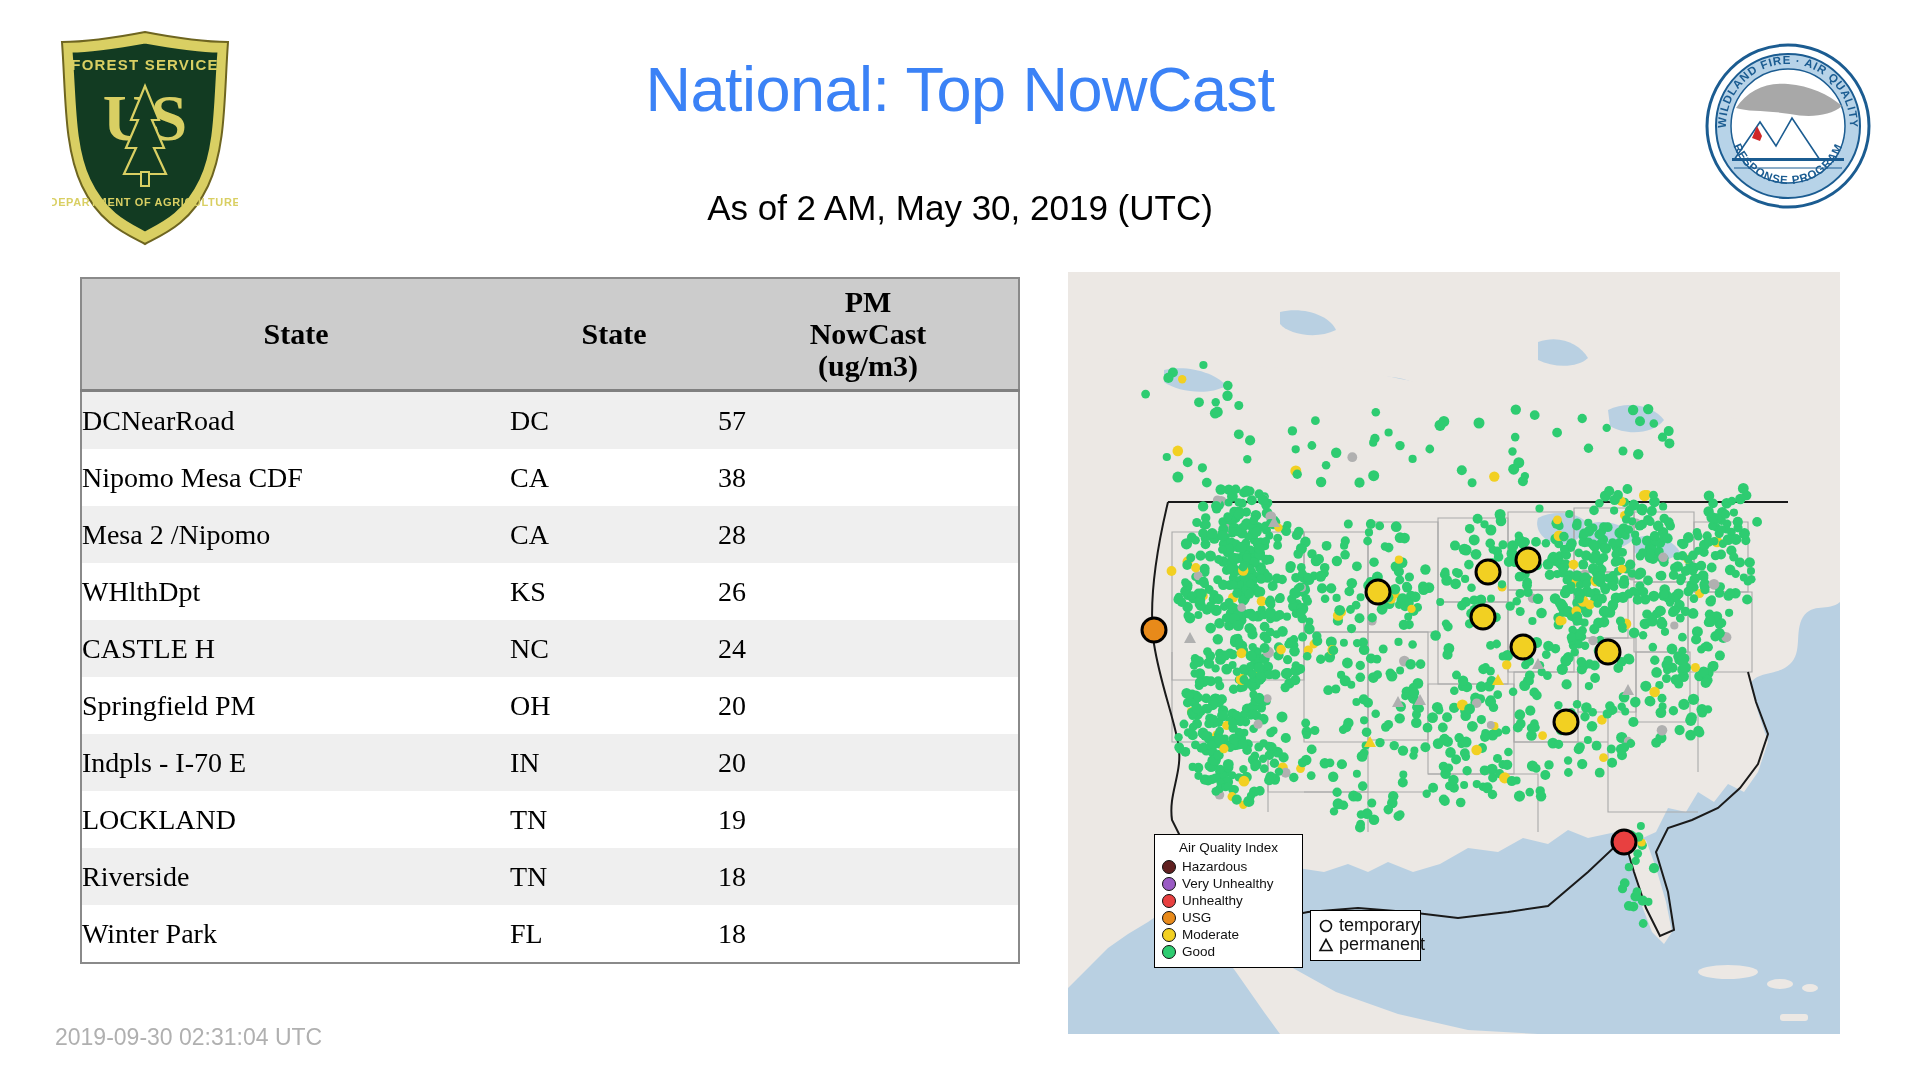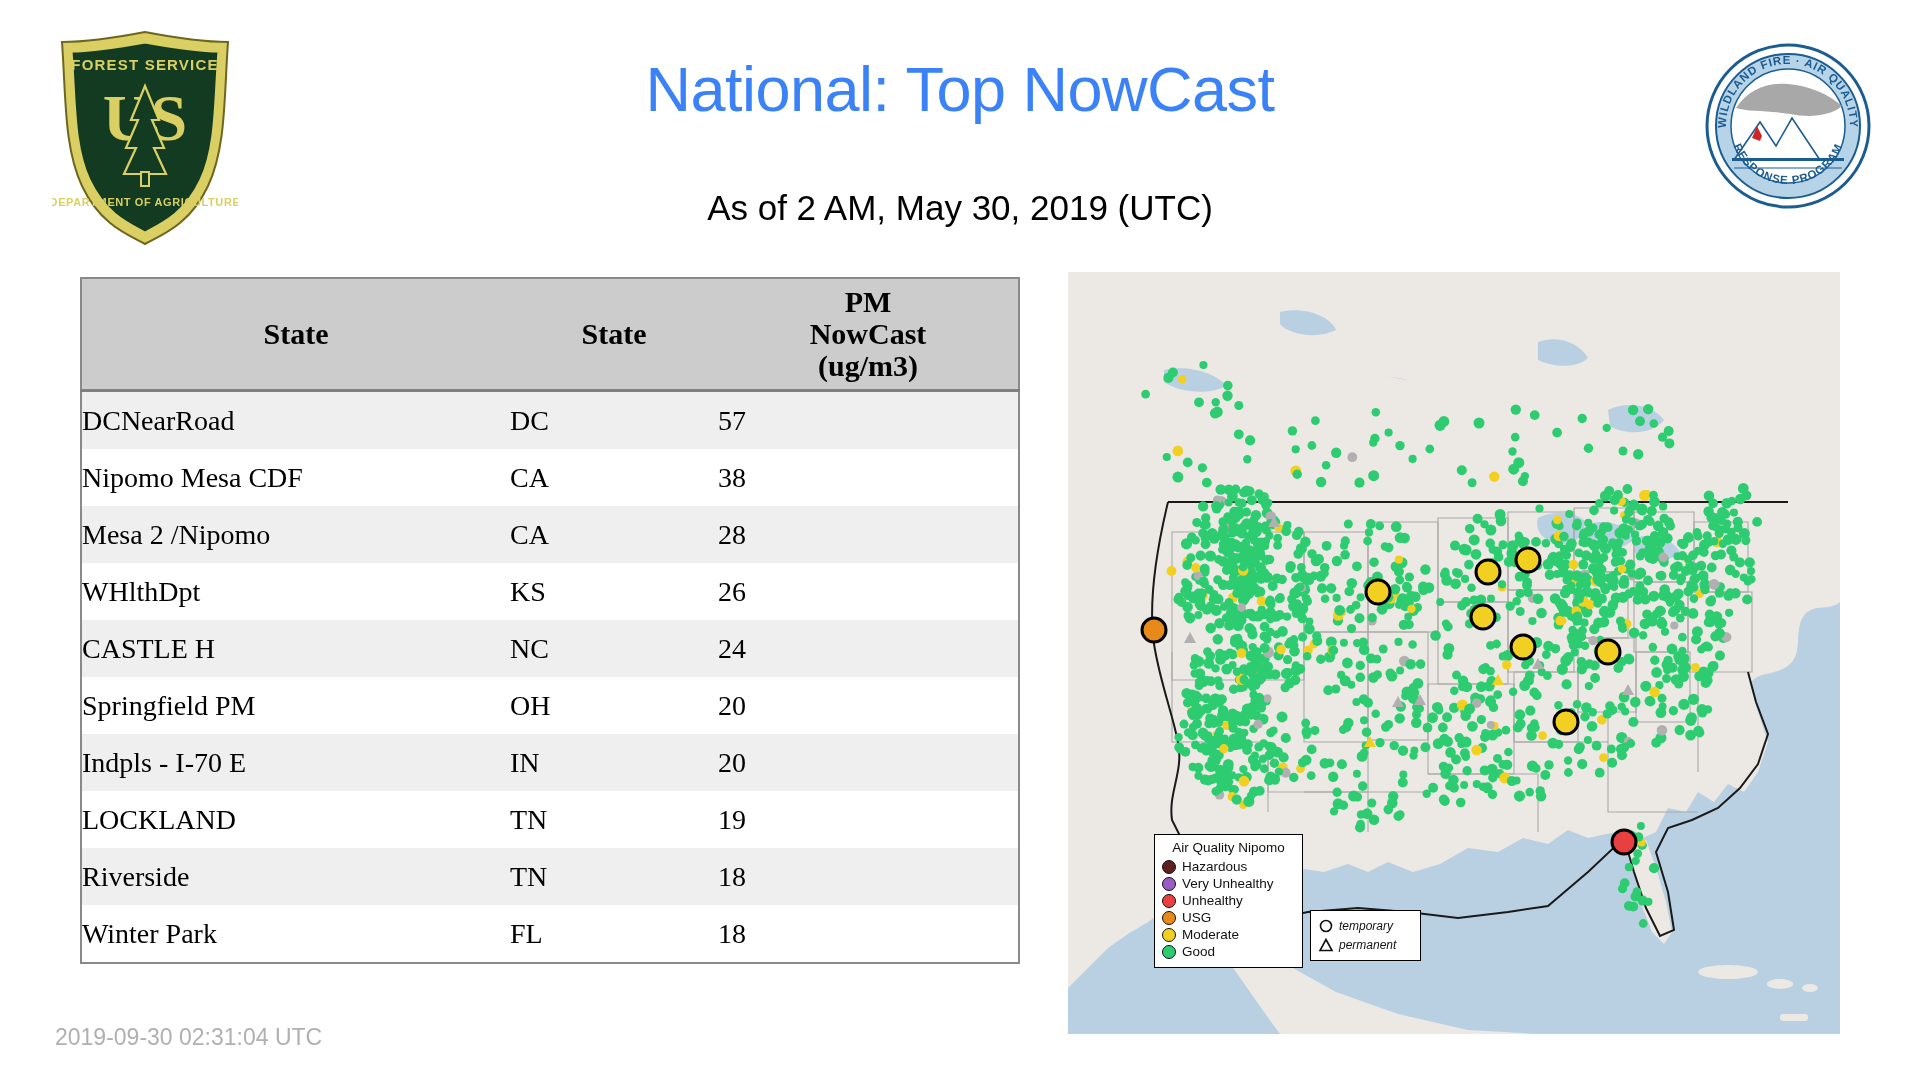--- a/index.html
+++ b/index.html
@@ -156,21 +156,21 @@
     padding: 5px 6px 6px 7px;
   }
   #symbol-legend .legend-row {
     display: flex;
     align-items: center;
     height: 19px;
   }
   #symbol-legend .sym {
     width: 16px; height: 16px; margin-right: 5px; flex: 0 0 auto;
   }
-  #symbol-legend .legend-label { font-size: 12px; white-space: nowrap; font-style: italic; }
+  #symbol-legend .legend-label { font-size: 18px; white-space: nowrap; }
 
   
   #footer-timestamp {
     position: absolute;
     left: 55px;
     top: 1024px;
     font-family: "Liberation Sans", sans-serif;
     font-size: 23px;
     color: #b0b0b0;
   }
@@ -1938,21 +1938,21 @@
         <circle cx="460" cy="288" r="12" fill="#f2d022" stroke="#000" stroke-width="3"></circle>
         <circle cx="310" cy="320" r="12" fill="#f2d022" stroke="#000" stroke-width="3"></circle>
         <circle cx="415" cy="345" r="12" fill="#f2d022" stroke="#000" stroke-width="3"></circle>
         <circle cx="455" cy="375" r="12" fill="#f2d022" stroke="#000" stroke-width="3"></circle>
         <circle cx="540" cy="380" r="12" fill="#f2d022" stroke="#000" stroke-width="3"></circle>
         <circle cx="498" cy="450" r="12" fill="#f2d022" stroke="#000" stroke-width="3"></circle>
       </g>
   </svg>
 
   <div class="map-legend" id="aqi-legend">
-    <div class="legend-title">Air Quality Nipomo</div>
+    <div class="legend-title">Air Quality Index</div>
     <div id="aqi-legend-rows">
         <div class="legend-row">
           <span class="swatch" style="background: rgb(96, 32, 32);"></span>
           <span class="legend-label">Hazardous</span>
         </div>
         <div class="legend-row">
           <span class="swatch" style="background: rgb(154, 91, 196);"></span>
           <span class="legend-label">Very Unhealthy</span>
         </div>
         <div class="legend-row">

